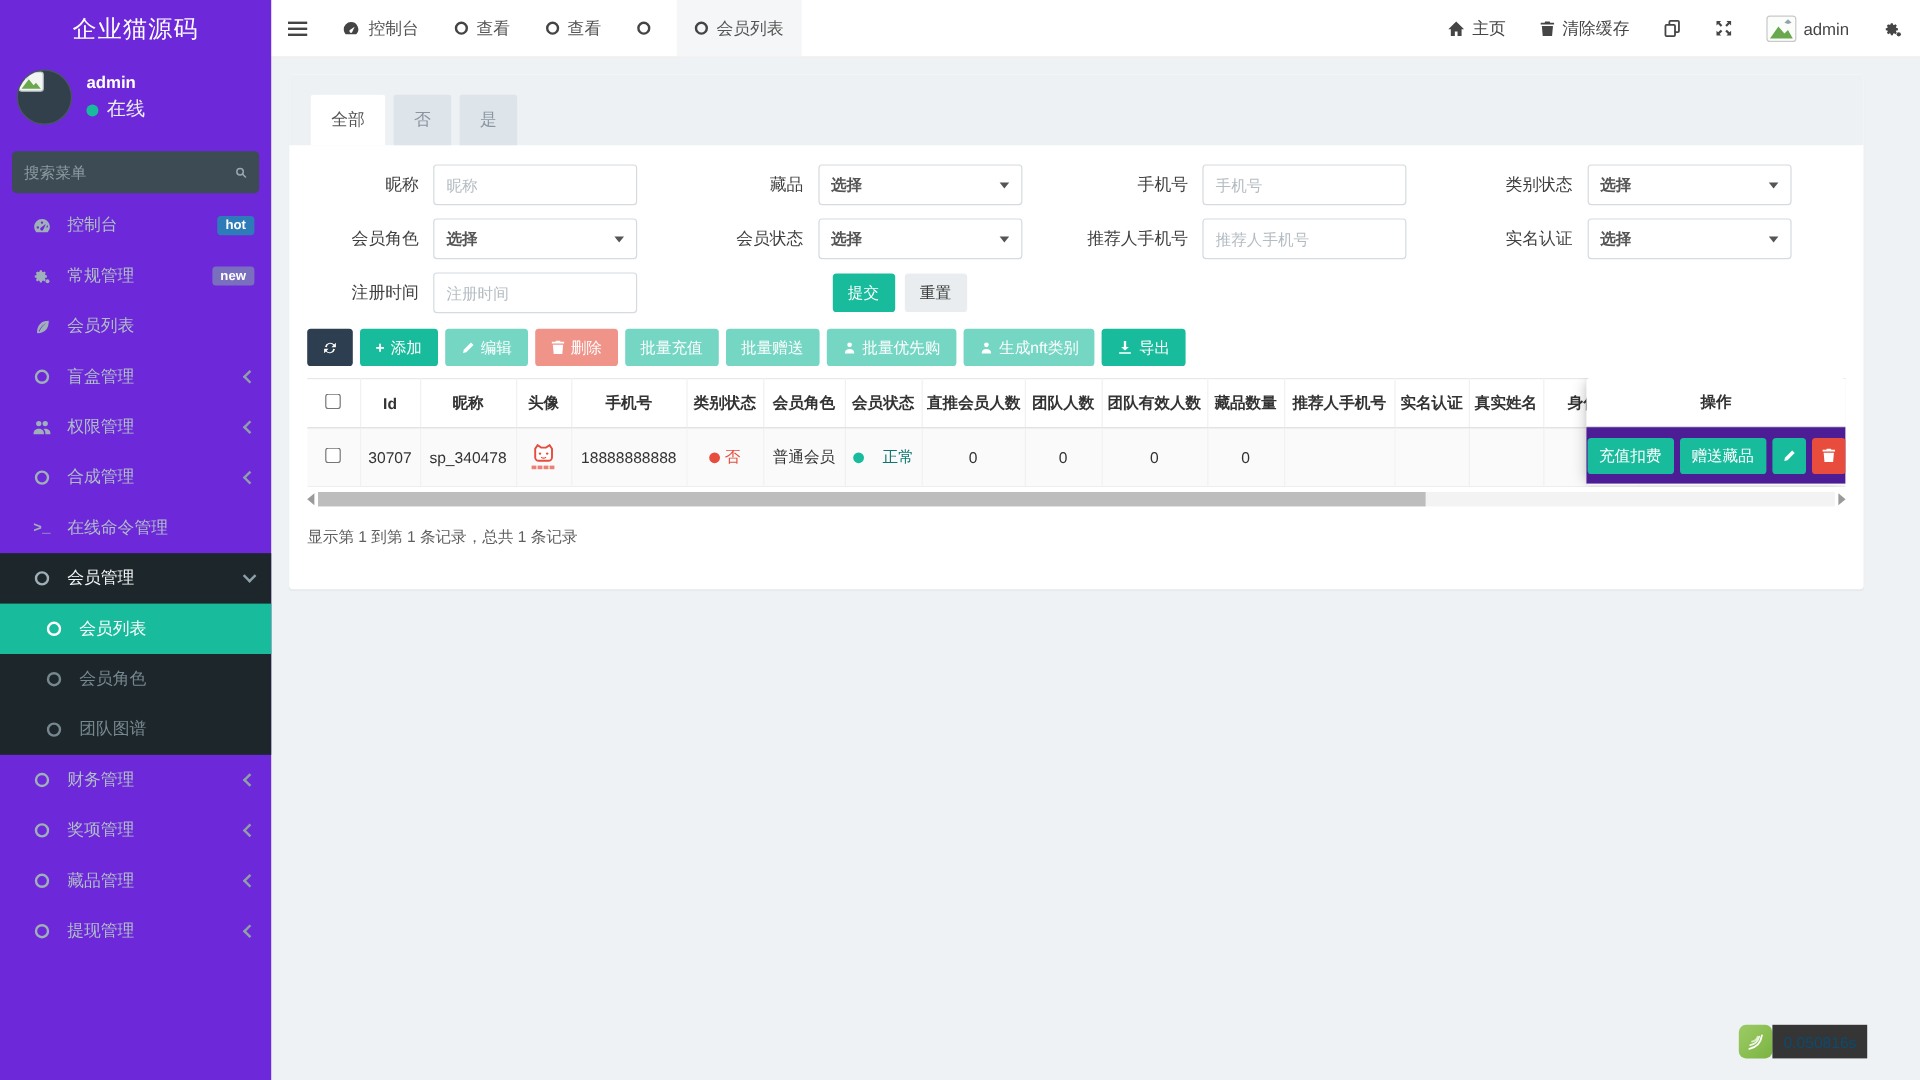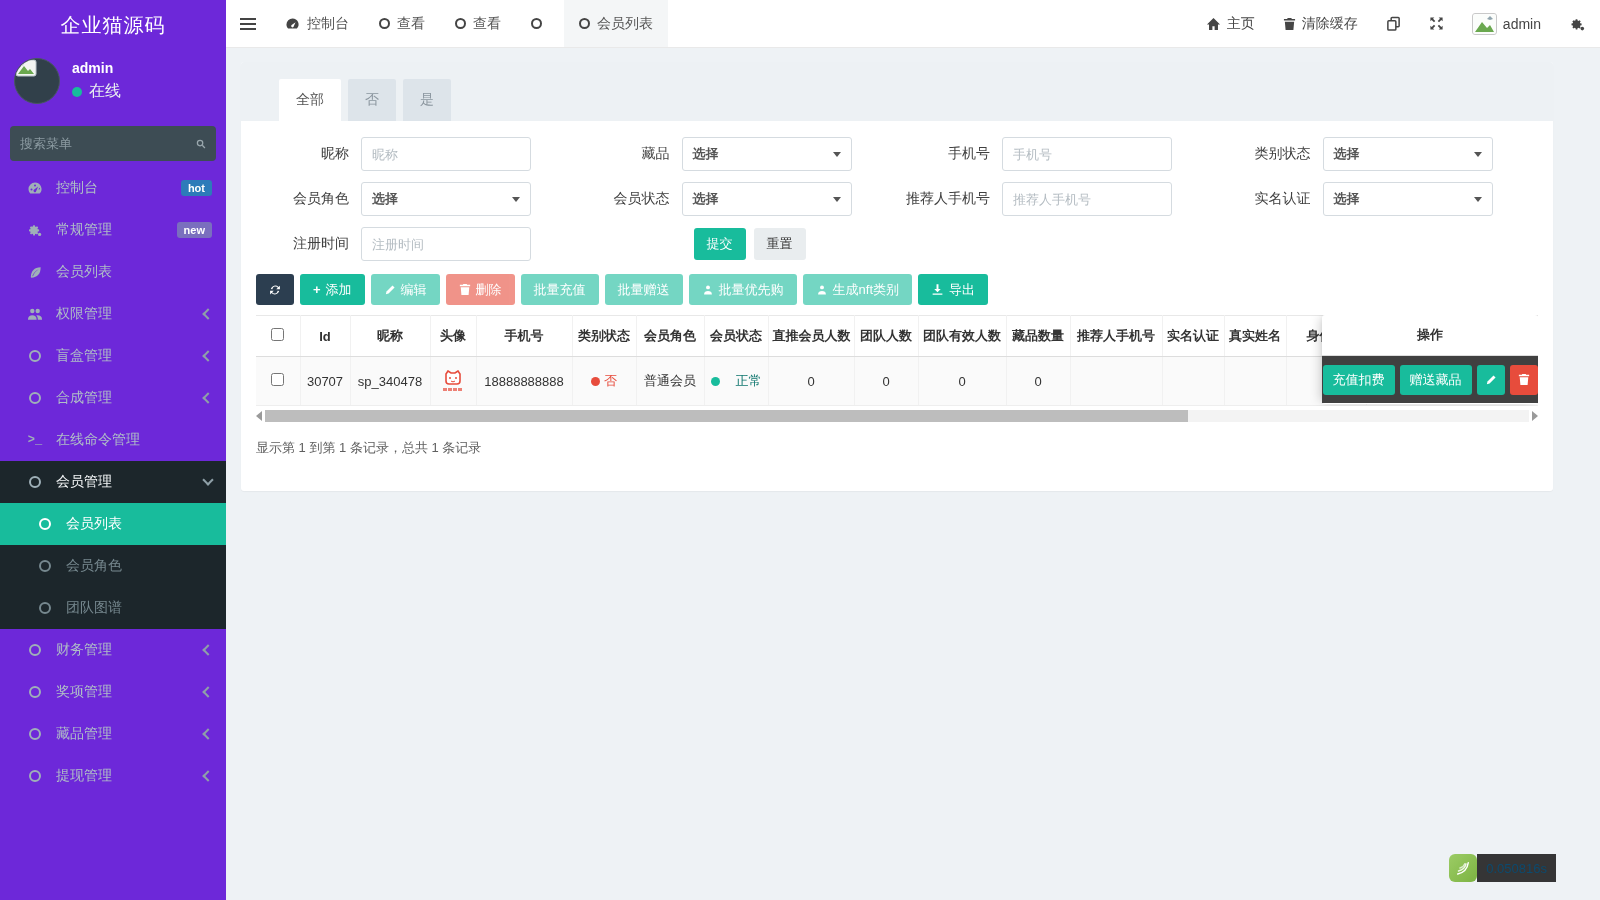--- a/index.html
+++ b/index.html
@@ -54,21 +54,21 @@
   .tr-item svg { color:#454545; }
   .avatar-mini { width:25px; height:22px; border:1px solid #c9c9c9; border-radius:3px; background:#fdfdfd;
      display:flex; align-items:flex-end; overflow:hidden; }
 
   
   .content { position:absolute; left:226px; top:48px; right:0; bottom:0; background:#eef2f5; overflow:hidden; }
   .panel { margin:14px 47px 0 15px; background:#fff; border-radius:3px; box-shadow:0 1px 1px rgba(0,0,0,.04); }
   .tab-strip { background:#edf1f4; padding:17px 0 0 18px; display:flex; gap:7px; border-radius:3px 3px 0 0; }
   .ftab { height:42px; padding:0 17px; display:flex; align-items:center; font-size:14px; color:#8a959e;
      background:#dde4ea; border-radius:2px 2px 0 0; cursor:pointer; }
-  .ftab.active { background:#fff; color:#555;margin-left:20px; }
+  .ftab.active { background:#fff; color:#555; }
   .panel-body { padding:14px 15px 34px; }
 
   
   .fgrid { display:grid; grid-template-columns:repeat(4, 1fr); row-gap:11px; margin-top:2px; }
   .fcell { display:flex; align-items:center; height:34px; }
   .flabel { width:105px; text-align:right; padding-right:12px; font-size:14px; color:#404040; flex:0 0 auto; }
   .fctrl { width:170px; height:34px; border:1px solid #d5dbe0; border-radius:3px; background:#fff;
      font-size:13px; color:#555; padding:0 10px; outline:none; }
   input.fctrl::placeholder { color:#b4bcc2; }
   .fselect { display:flex; align-items:center; justify-content:space-between; cursor:pointer;font-weight:bold; }
@@ -97,21 +97,21 @@
   .status-no { color:#e74c3c; display:inline-flex; align-items:center; gap:4px; }
   .status-ok { color:#0f766e; display:inline-flex; align-items:center; gap:16px; }
   .sdot { width:9px; height:9px; border-radius:50%; display:inline-block; }
   .sdot.red { background:#e74c3c; } .sdot.grn { background:#18bc9c; }
   .cat-avatar { display:inline-flex; flex-direction:column; align-items:center; line-height:0; }
 
   .op-card { position:absolute; top:0; right:0; width:216px; height:89px; background:#fff; border-radius:3px;
      box-shadow:-5px 0 10px -3px rgba(0,0,0,.18), 0 0 4px rgba(0,0,0,.06); z-index:5; }
   .op-head { height:41px; display:flex; align-items:center; justify-content:center; font-weight:bold;
      border-bottom:1px solid #ddd; }
-  .op-body { height:47px; background:#404040; display:flex; align-items:center; justify-content:center; gap:5px; }
+  .op-body { height:47px; background:#4c1d95; display:flex; align-items:center; justify-content:center; gap:5px; }
   .op-body .btn { height:30px; padding:0 10px; }
   .icon-btn { width:28px; justify-content:center; padding:0 !important; }
 
   
   .hscroll { display:flex; align-items:center; margin-top:3px; height:13px; }
   .hs-arrow { width:0; height:0; border-top:5px solid transparent; border-bottom:5px solid transparent; }
   .hs-arrow.l { border-right:6px solid #9a9a9a; margin-right:3px; }
   .hs-arrow.r { border-left:6px solid #9a9a9a; margin-left:3px; }
   .hs-track { flex:1; height:12px; background:#f3f3f3; position:relative; }
   .hs-thumb { position:absolute; left:0; top:0; height:12px; width:73%; background:#bdbdbd; cursor:grab; }
@@ -180,40 +180,40 @@
       <span class="badge-pill badge-new">new</span>
     </div>
 
     <div class="mi">
       <span class="mi-ic">
         <svg width="15" height="15" viewBox="0 0 16 16">
             <path d="M13.5 2.5C6.5 2.5 3.4 6.6 3 12.8c0 .4.3.7.7.7C10 13.5 13.5 9.5 13.5 2.5zM4.6 11.8C6 8.3 8.7 5.6 11.6 4.3 9 6 6.3 8.9 5.3 12z" fill="currentColor"></path>
           </svg>
       </span>
       <span class="mi-label">会员列表</span>
+    </div>
+
+    <div class="mi">
+      <span class="mi-ic">
+          <span class="circle-o"></span>
+        </span>
+      <span class="mi-label">盲盒管理</span>
+      <span class="chev left"></span>
     </div>
 
     <div class="mi">
       <span class="mi-ic">
         <svg width="16" height="14" viewBox="0 0 16 14">
             <circle cx="5.3" cy="4" r="2.2" fill="currentColor"></circle>
             <circle cx="10.7" cy="4" r="2.2" fill="currentColor"></circle>
             <path d="M1 12c0-2.4 1.9-3.8 4.3-3.8S9.6 9.6 9.6 12v.8H1z" fill="currentColor"></path>
             <path d="M10.6 8.3c2.4 0 4.4 1.3 4.4 3.7v.8h-4.2v-.8c0-1.5-.6-2.7-1.6-3.4.4-.2.9-.3 1.4-.3z" fill="currentColor"></path>
           </svg>
       </span>
       <span class="mi-label">权限管理</span>
-      <span class="chev left"></span>
-    </div>
-
-    <div class="mi">
-      <span class="mi-ic">
-          <span class="circle-o"></span>
-        </span>
-      <span class="mi-label">盲盒管理</span>
       <span class="chev left"></span>
     </div>
 
     <div class="mi">
       <span class="mi-ic">
           <span class="circle-o"></span>
         </span>
       <span class="mi-label">合成管理</span>
       <span class="chev left"></span>
     </div>

